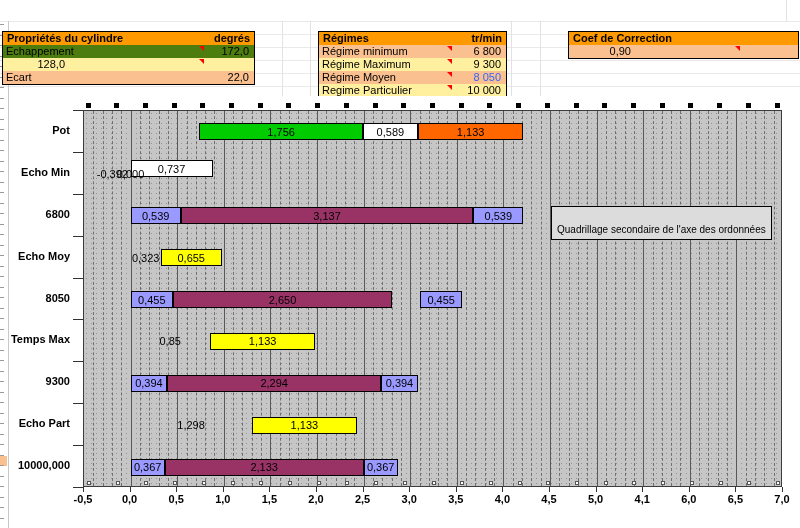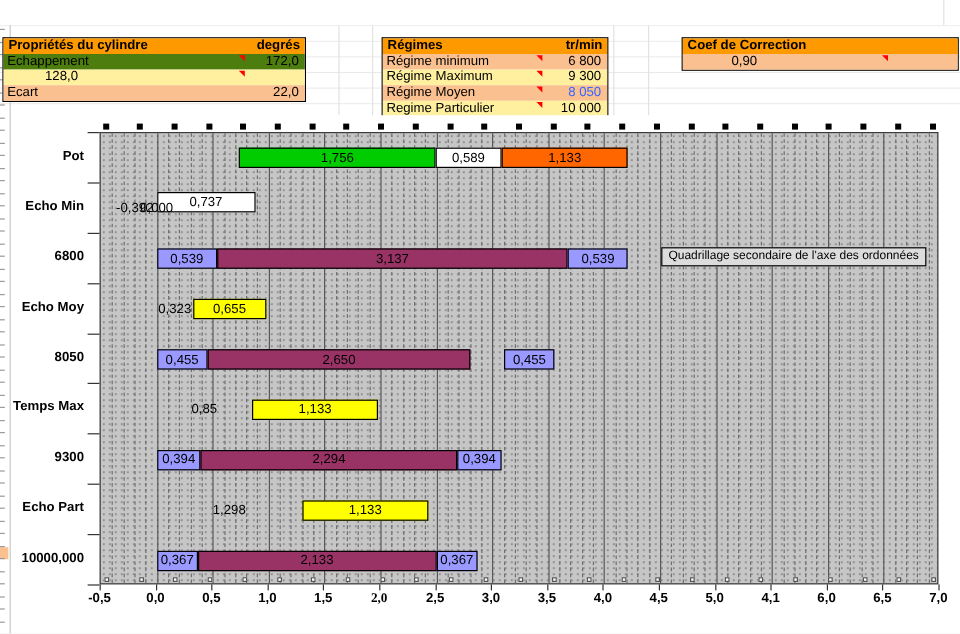--- a/index.html
+++ b/index.html
@@ -41,21 +41,21 @@
   .seg-none{border:none;background:transparent;}
   .cat{position:absolute;left:0;width:60px;text-align:right;font-weight:bold;font-size:11px;height:14px;}
   .ytick{position:absolute;left:63px;width:10px;height:1px;background:#333;}
   .sq-top{position:absolute;width:5px;height:5px;background:#000;top:7px;}
   .sq-bot{position:absolute;width:4px;height:4px;background:#fff;border:1px solid #555;box-sizing:border-box;}
   .xtick{position:absolute;width:1px;height:5px;background:#333;top:391px;}
   .xlab{position:absolute;top:397px;width:44px;margin-left:-22px;text-align:center;
     font-weight:bold;font-size:11px;}
   .axis-title{position:absolute;top:418px;width:200px;text-align:center;font-weight:bold;font-size:11px;}
   .annot{position:absolute;left:541px;top:110px;height:16px;line-height:14px;
-    background:#DCDCDC;border:1px solid #000;font-size:10px;padding:0 5px;white-space:nowrap;box-sizing:border-box;}
+    background:#DCDCDC;border:1px solid #000;font-size:10px;padding:16px 5px;white-space:nowrap;box-sizing:border-box;}
 </style>
 </head>
 <body>
 
 <div class="screen">
 
   <div class="rowlines"></div>
   <div class="vline" style="left:282px;top:21px;height:76px;"></div>
   <div class="vline" style="left:310px;top:21px;height:76px;"></div>
   <div class="vline" style="left:511px;top:21px;height:76px;"></div>
@@ -369,21 +369,21 @@
         <div class="xlab" style="left: 73px;">-0,5</div>
         <div class="xtick" style="left: 119.6px;"></div>
         <div class="xlab" style="left: 119.6px;">0,0</div>
         <div class="xtick" style="left: 166.2px;"></div>
         <div class="xlab" style="left: 166.2px;">0,5</div>
         <div class="xtick" style="left: 212.8px;"></div>
         <div class="xlab" style="left: 212.8px;">1,0</div>
         <div class="xtick" style="left: 259.4px;"></div>
         <div class="xlab" style="left: 259.4px;">1,5</div>
         <div class="xtick" style="left: 306px;"></div>
-        <div class="xlab" style="left: 306px; font-family: Liberation Serif, serif;">2,0</div>
+        <div class="xlab" style="left: 306px;">2,0</div>
         <div class="xtick" style="left: 352.6px;"></div>
         <div class="xlab" style="left: 352.6px;">2,5</div>
         <div class="xtick" style="left: 399.2px;"></div>
         <div class="xlab" style="left: 399.2px;">3,0</div>
         <div class="xtick" style="left: 445.8px;"></div>
         <div class="xlab" style="left: 445.8px;">3,5</div>
         <div class="xtick" style="left: 492.4px;"></div>
         <div class="xlab" style="left: 492.4px;">4,0</div>
         <div class="xtick" style="left: 539px;"></div>
         <div class="xlab" style="left: 539px;">4,5</div>

